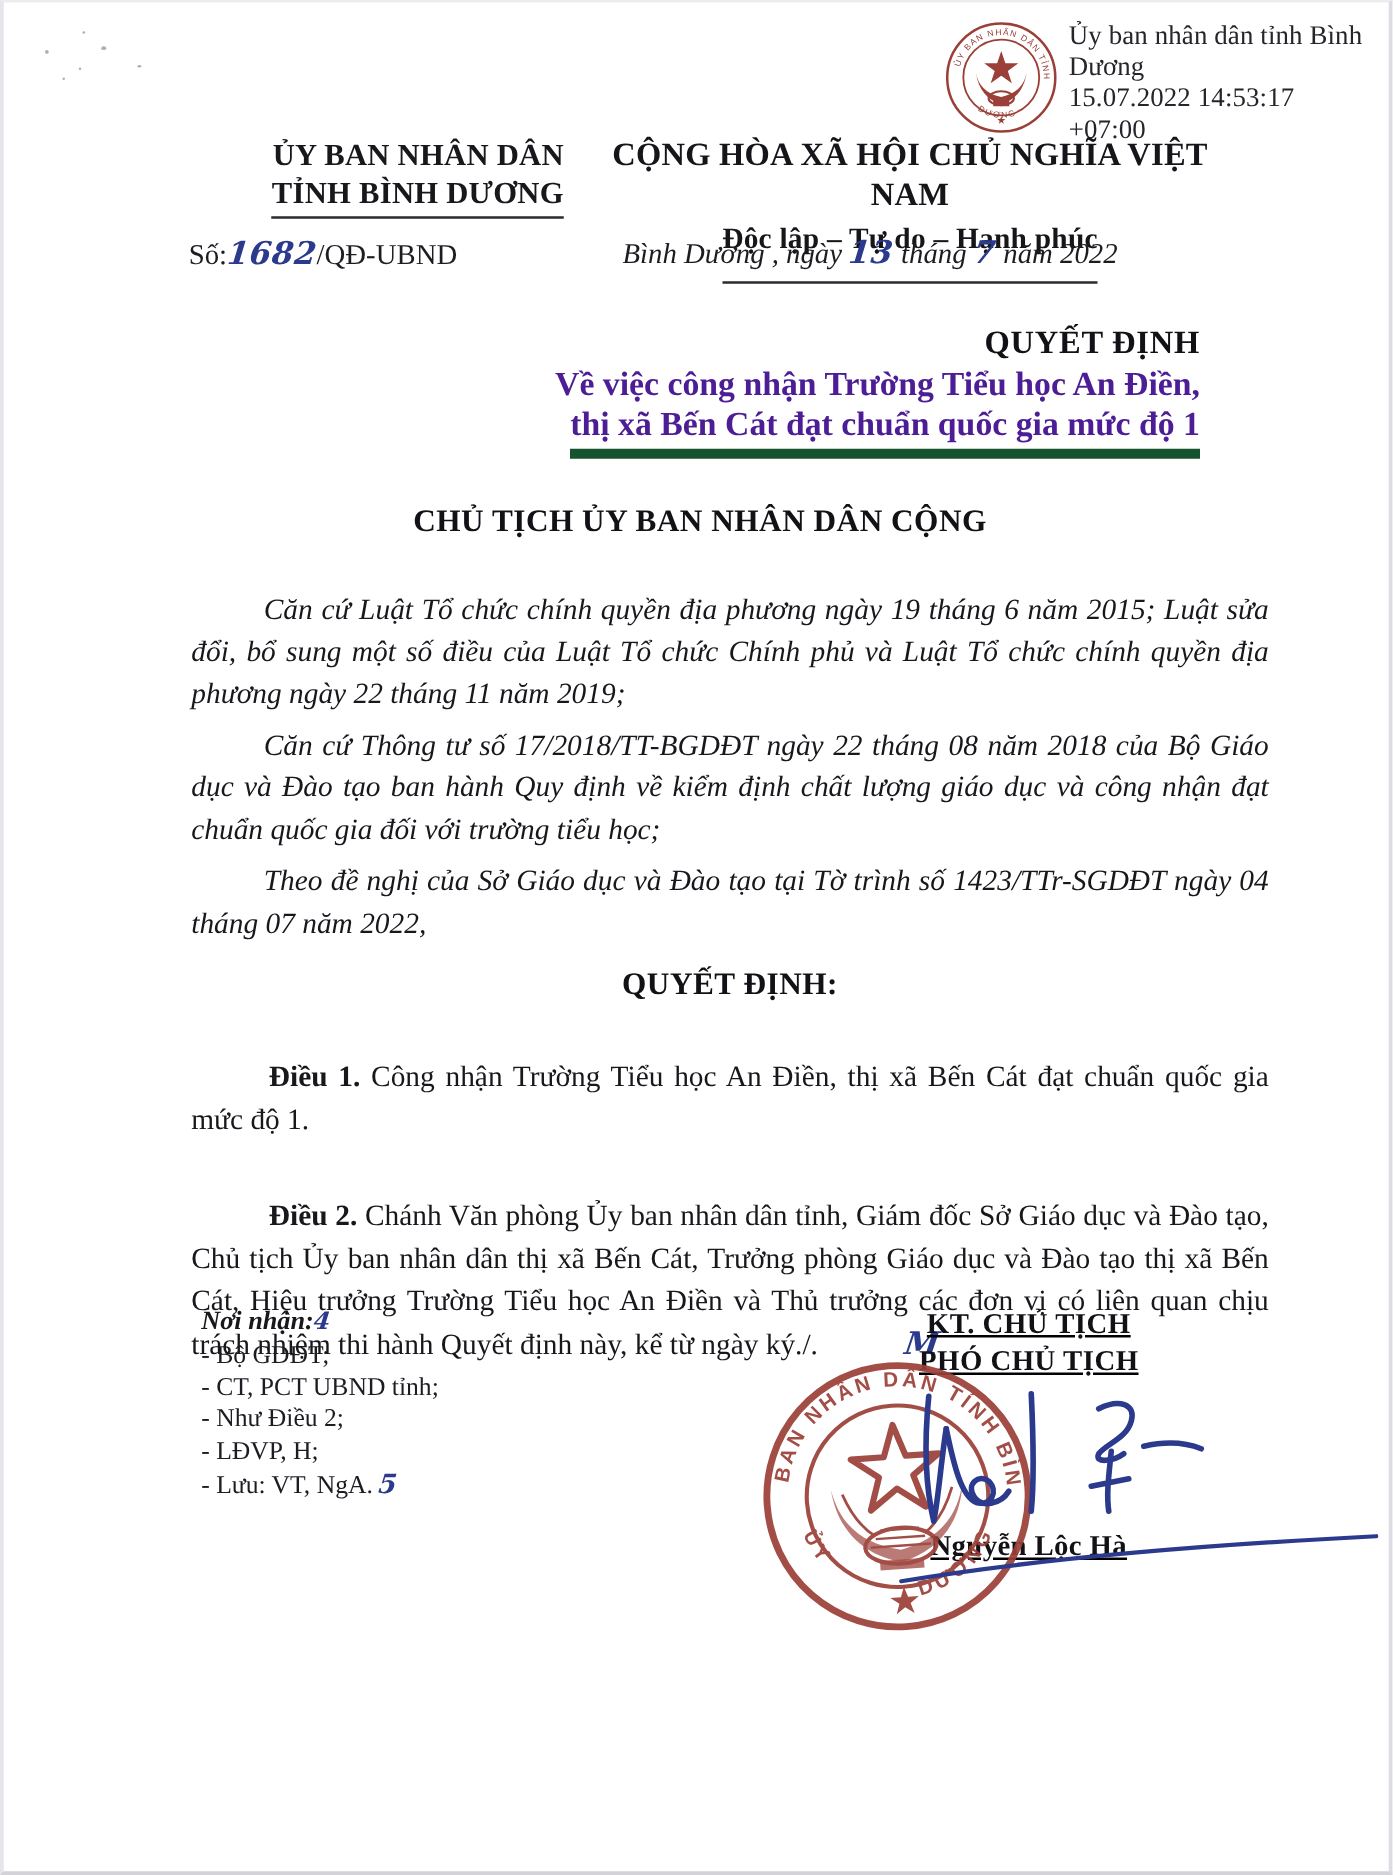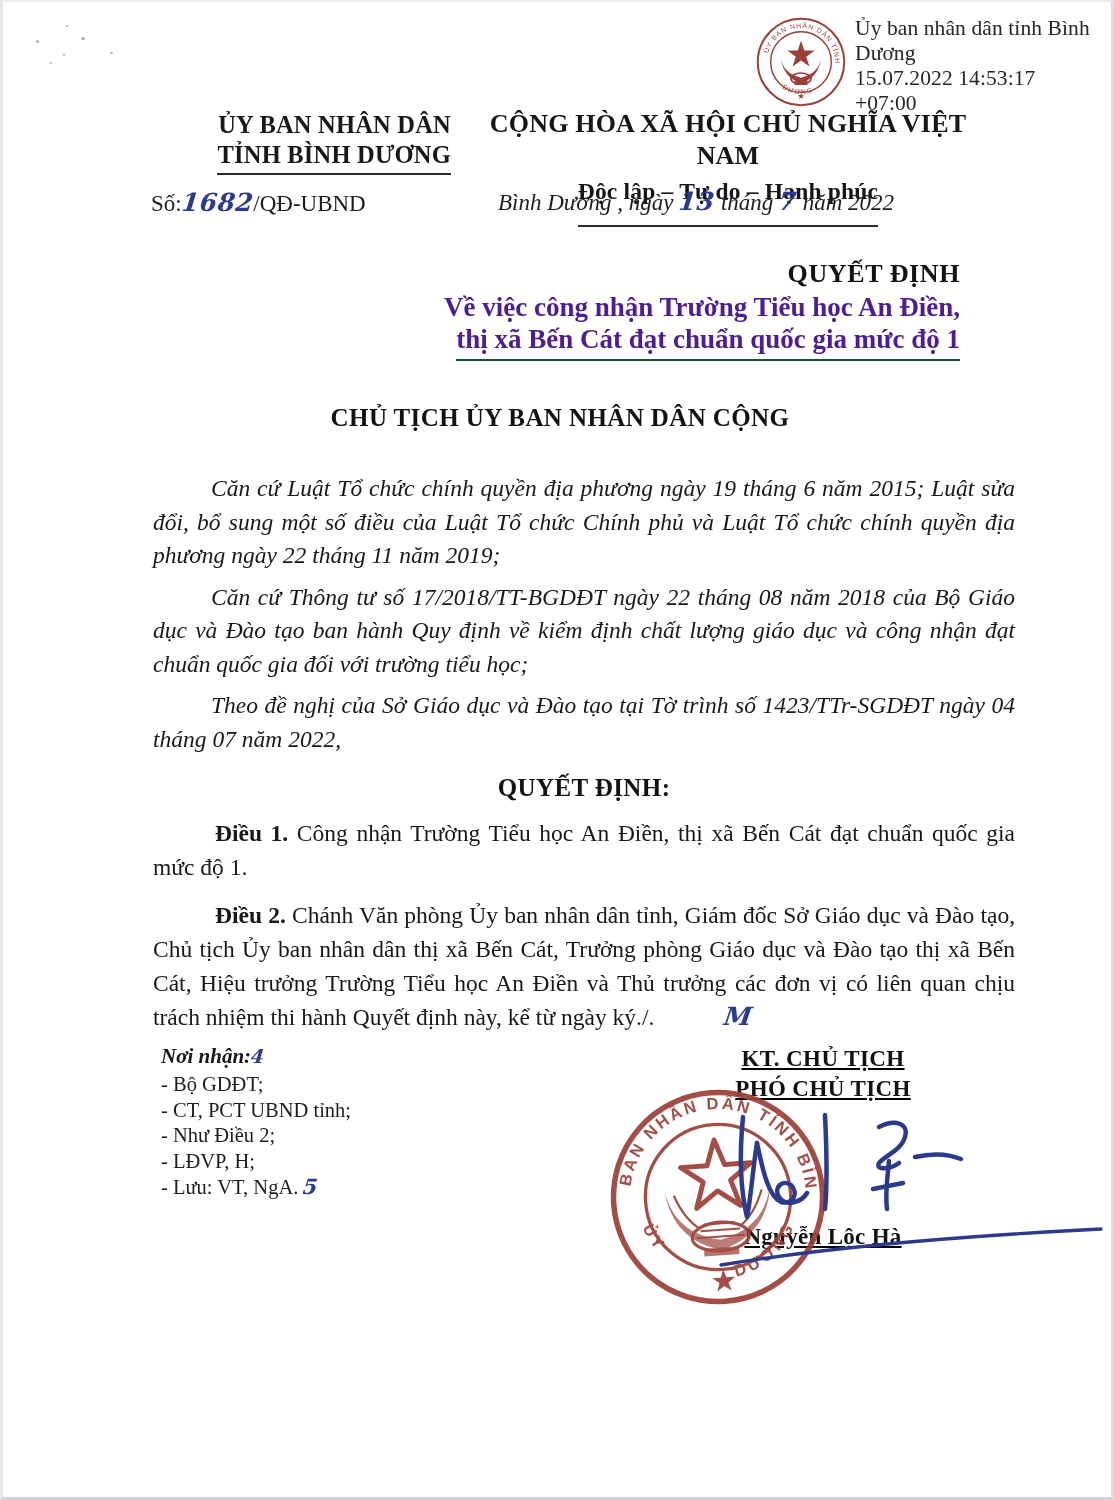--- a/index.html
+++ b/index.html
@@ -154,21 +154,21 @@
     letter-spacing: .6px;
   }
   .title-sub {
     font-weight: bold;
     font-size: 27px;
     line-height: 32px;
     color: #4c1d95;
   }
   .title-sub-last {
     display: inline-block;
-    border-bottom: 2px solid #14532d;
+    border-bottom: 8px solid #14532d;
     padding-bottom: 4px;
   }
 
   .authority {
     position: absolute;
     left: 157px;
     top: 402px;
     width: 800px;
     text-align: center;
     font-weight: bold;
@@ -200,21 +200,21 @@
     letter-spacing: .4px;
     color: #111116;
     margin-top: 18px;
   }
   .article {
     font-size: 23.5px;
     line-height: 34px;
     text-indent: 62px;
     text-align: justify;
     color: #17171c;
-    margin-top: 14px;
+    margin-top: 43px;
   }
   .article b { font-weight: bold; }
   .hand-mark {
     font-family: "DejaVu Serif", serif;
     color: #2b3a8c;
     font-weight: bold;
     font-style: italic;
     font-size: 25px;
     transform: skewX(-8deg);
     display: inline-block;

